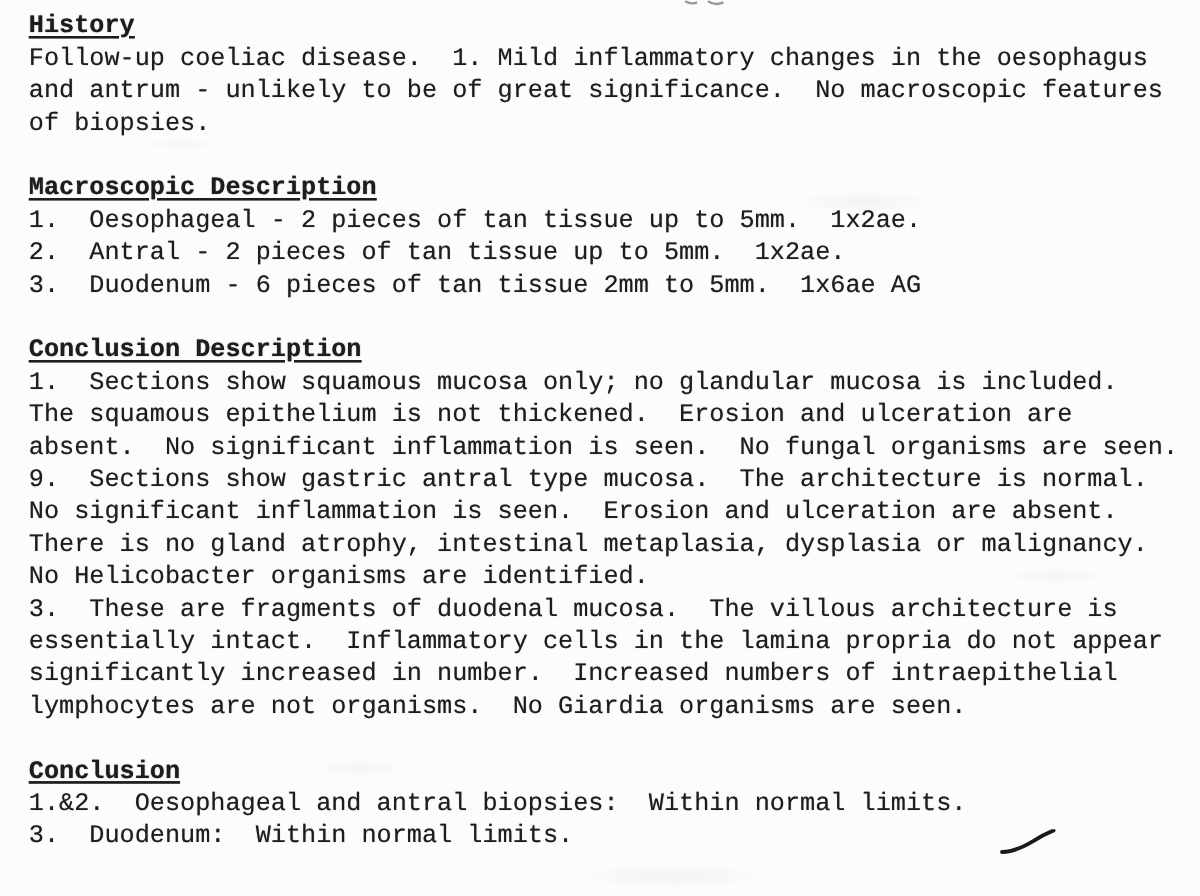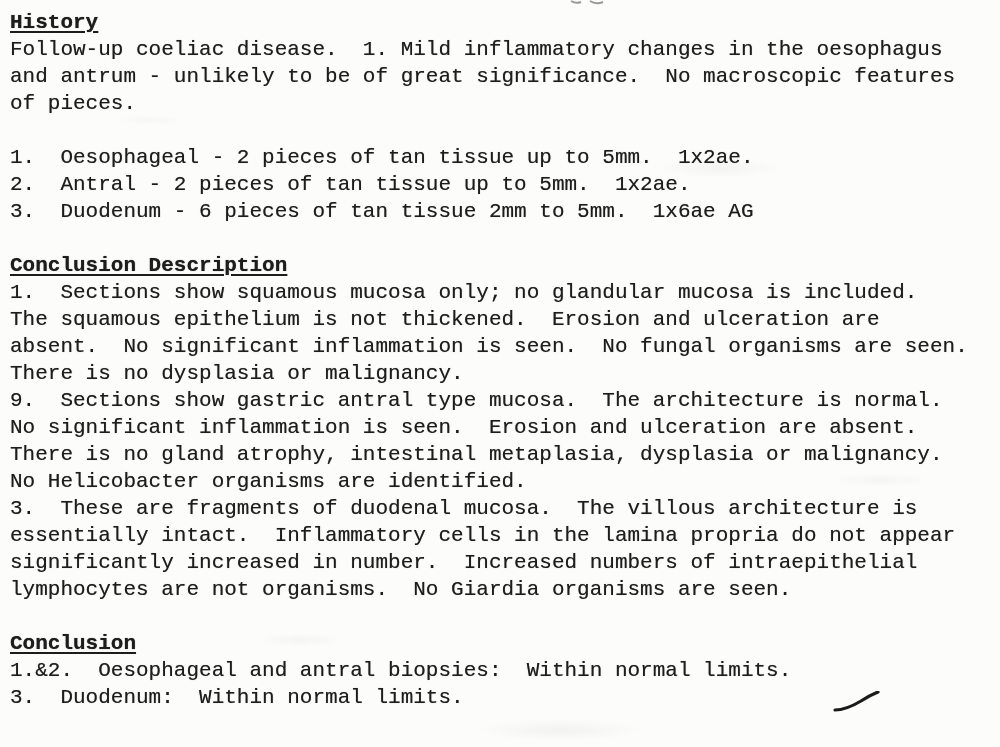--- a/index.html
+++ b/index.html
@@ -14,21 +14,21 @@
     margin: 0;
     background-color: #fcfcfb;
     
     background-image:
       radial-gradient(ellipse 90px 14px at 720px 168px, rgba(0,0,0,0.035), transparent 70%),
       radial-gradient(ellipse 70px 10px at 880px 480px, rgba(0,0,0,0.03), transparent 70%),
       radial-gradient(ellipse 60px 10px at 300px 640px, rgba(0,0,0,0.03), transparent 70%),
       radial-gradient(ellipse 120px 16px at 560px 730px, rgba(0,0,0,0.04), transparent 70%),
       radial-gradient(ellipse 50px 8px at 150px 120px, rgba(0,0,0,0.025), transparent 70%);
     box-sizing: border-box;
-    padding: 9px 0 0 10px;
+    padding: 9px 0 0 24px;
     overflow: hidden;
     font-family: "Liberation Mono", "DejaVu Sans Mono", monospace;
     font-size: 21px;
     line-height: 27px;
     color: #1d1d1d;
   }
   .line {
     white-space: pre;
     height: 27px;
     text-shadow: 0 0 0.7px rgba(20,20,20,0.55);
@@ -64,39 +64,39 @@
 
   <svg class="page-num-artifact" width="42" height="9" viewBox="0 0 42 9">
     <path d="M3,1 Q8,4 13,2" stroke="#4a4a4a" stroke-width="2" fill="none"></path>
     <path d="M22,1 Q28,5 35,2" stroke="#4a4a4a" stroke-width="2" fill="none"></path>
   </svg>
 
   <div class="section">
     <div class="line heading">History</div>
     <div class="line">Follow-up coeliac disease.  1. Mild inflammatory changes in the oesophagus</div>
     <div class="line">and antrum - unlikely to be of great significance.  No macroscopic features</div>
-    <div class="line">of pieces.</div>
+    <div class="line">of biopsies.</div>
   </div>
 
   <div class="gap"></div>
 
   <div class="section">
+    <div class="line heading">Macroscopic Description</div>
     <div class="line">1.  Oesophageal - 2 pieces of tan tissue up to 5mm.  1x2ae.</div>
     <div class="line">2.  Antral - 2 pieces of tan tissue up to 5mm.  1x2ae.</div>
     <div class="line">3.  Duodenum - 6 pieces of tan tissue 2mm to 5mm.  1x6ae AG</div>
   </div>
 
   <div class="gap"></div>
 
   <div class="section">
     <div class="line heading">Conclusion Description</div>
     <div class="line">1.  Sections show squamous mucosa only; no glandular mucosa is included.</div>
     <div class="line">The squamous epithelium is not thickened.  Erosion and ulceration are</div>
     <div class="line">absent.  No significant inflammation is seen.  No fungal organisms are seen.</div>
-    <div class="line">There is no dysplasia or malignancy.</div>
     <div class="line">9.  Sections show gastric antral type mucosa.  The architecture is normal.</div>
     <div class="line">No significant inflammation is seen.  Erosion and ulceration are absent.</div>
     <div class="line">There is no gland atrophy, intestinal metaplasia, dysplasia or malignancy.</div>
     <div class="line">No Helicobacter organisms are identified.</div>
     <div class="line">3.  These are fragments of duodenal mucosa.  The villous architecture is</div>
     <div class="line">essentially intact.  Inflammatory cells in the lamina propria do not appear</div>
     <div class="line">significantly increased in number.  Increased numbers of intraepithelial</div>
     <div class="line">lymphocytes are not organisms.  No Giardia organisms are seen.</div>
   </div>
 

